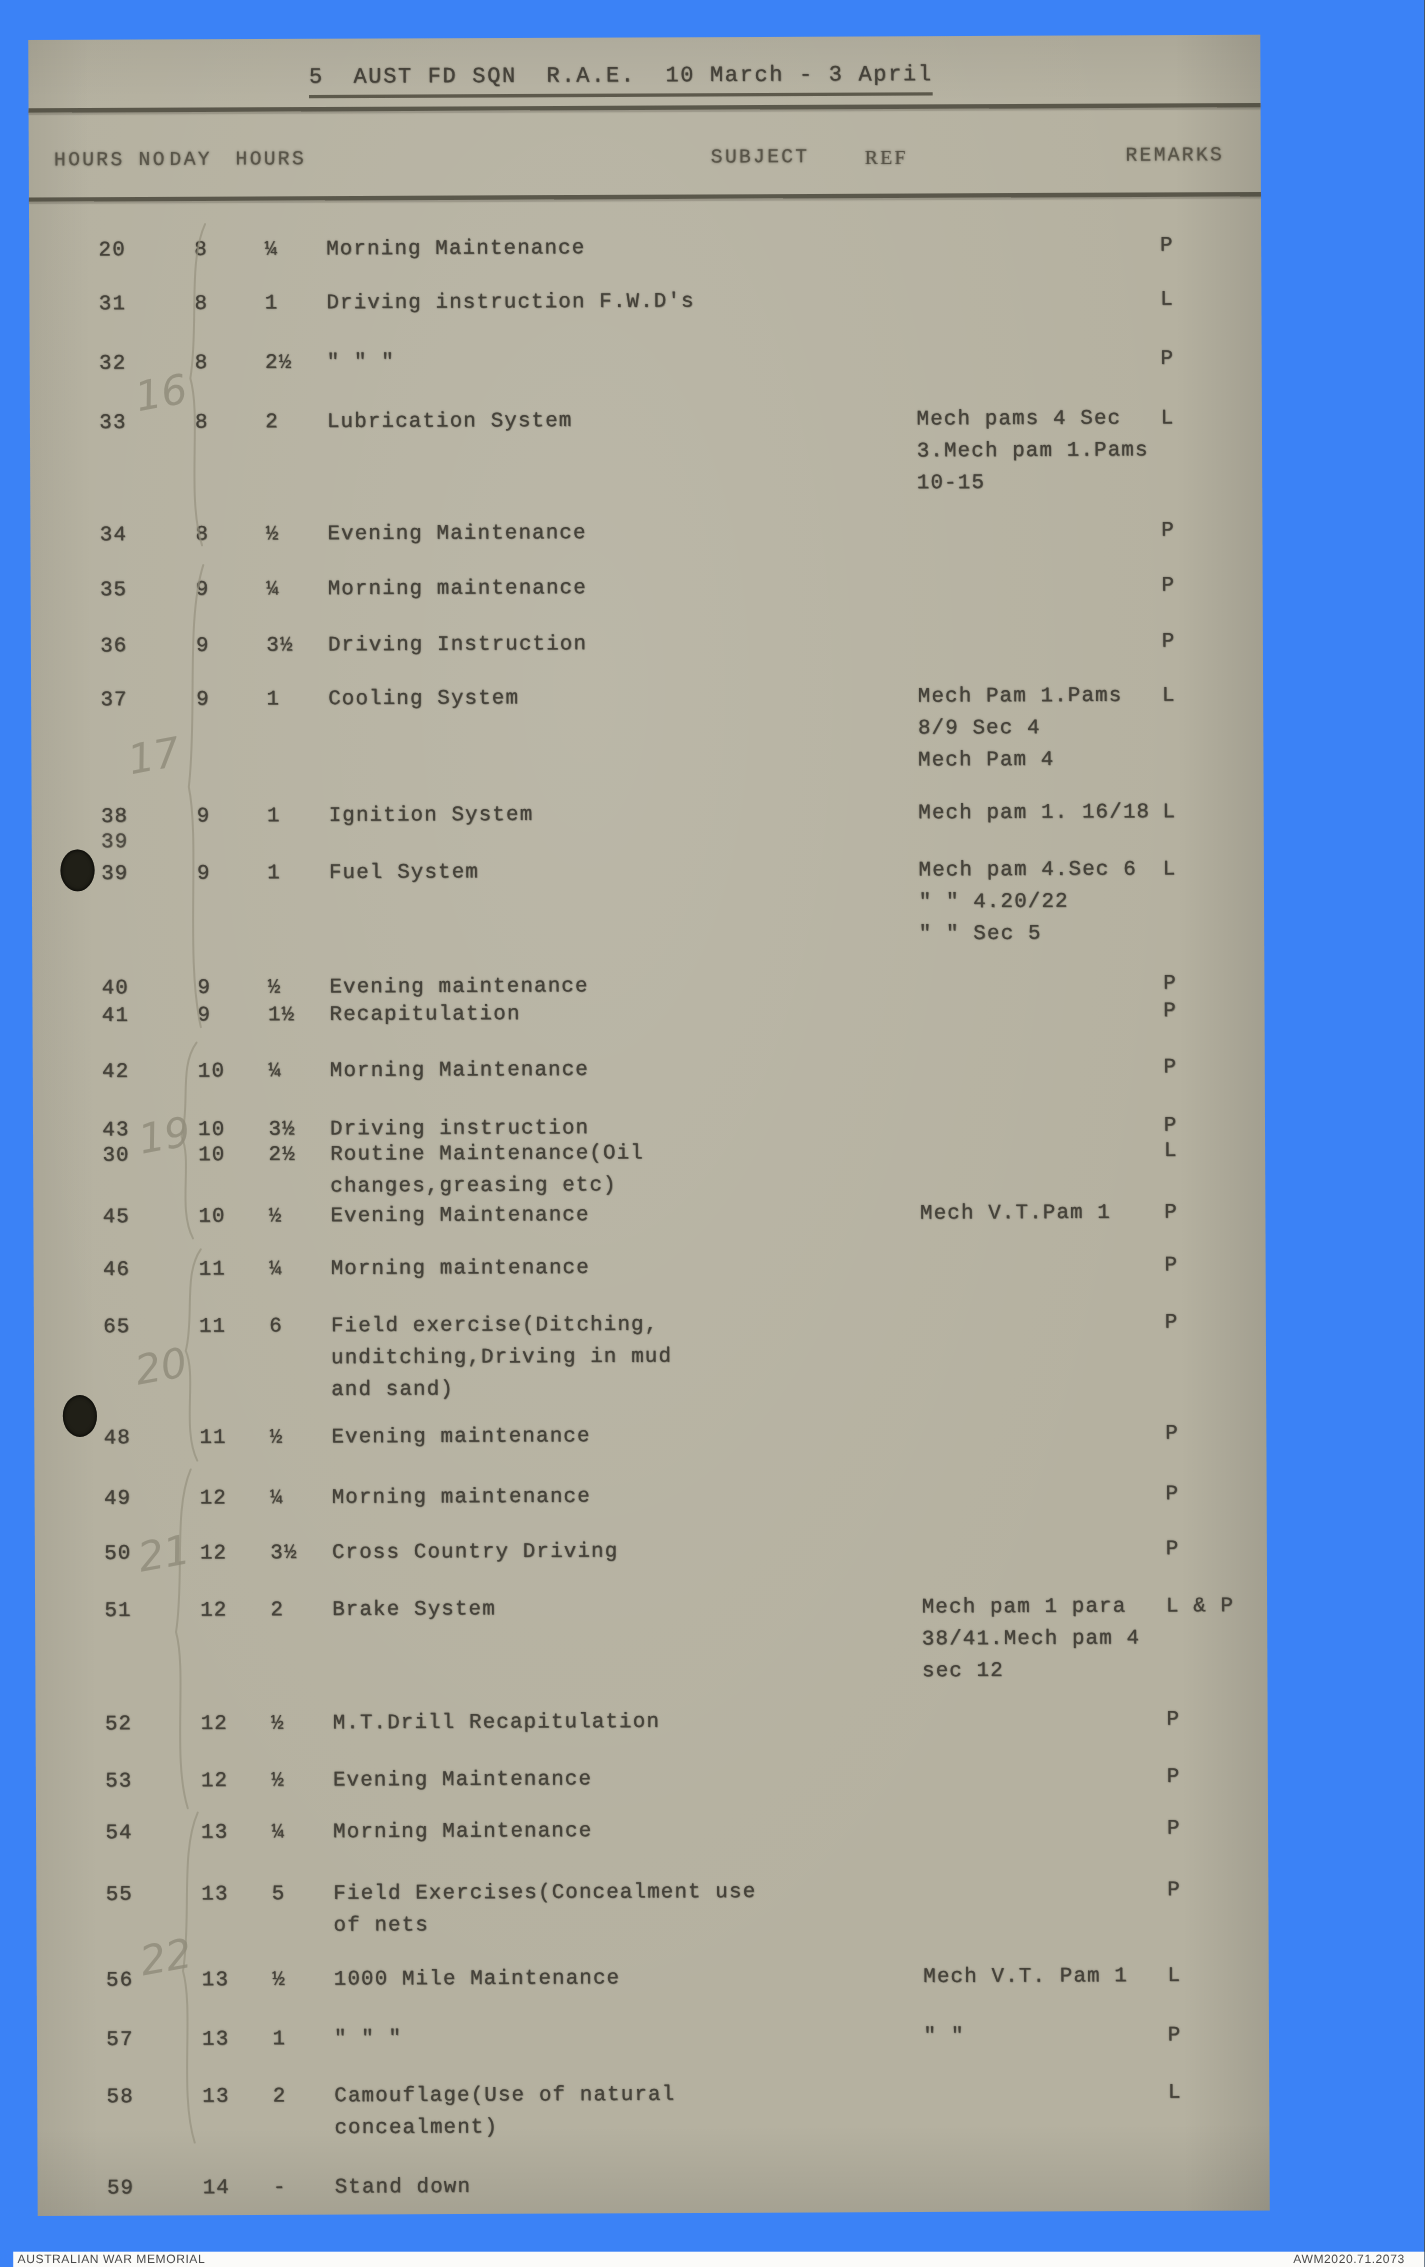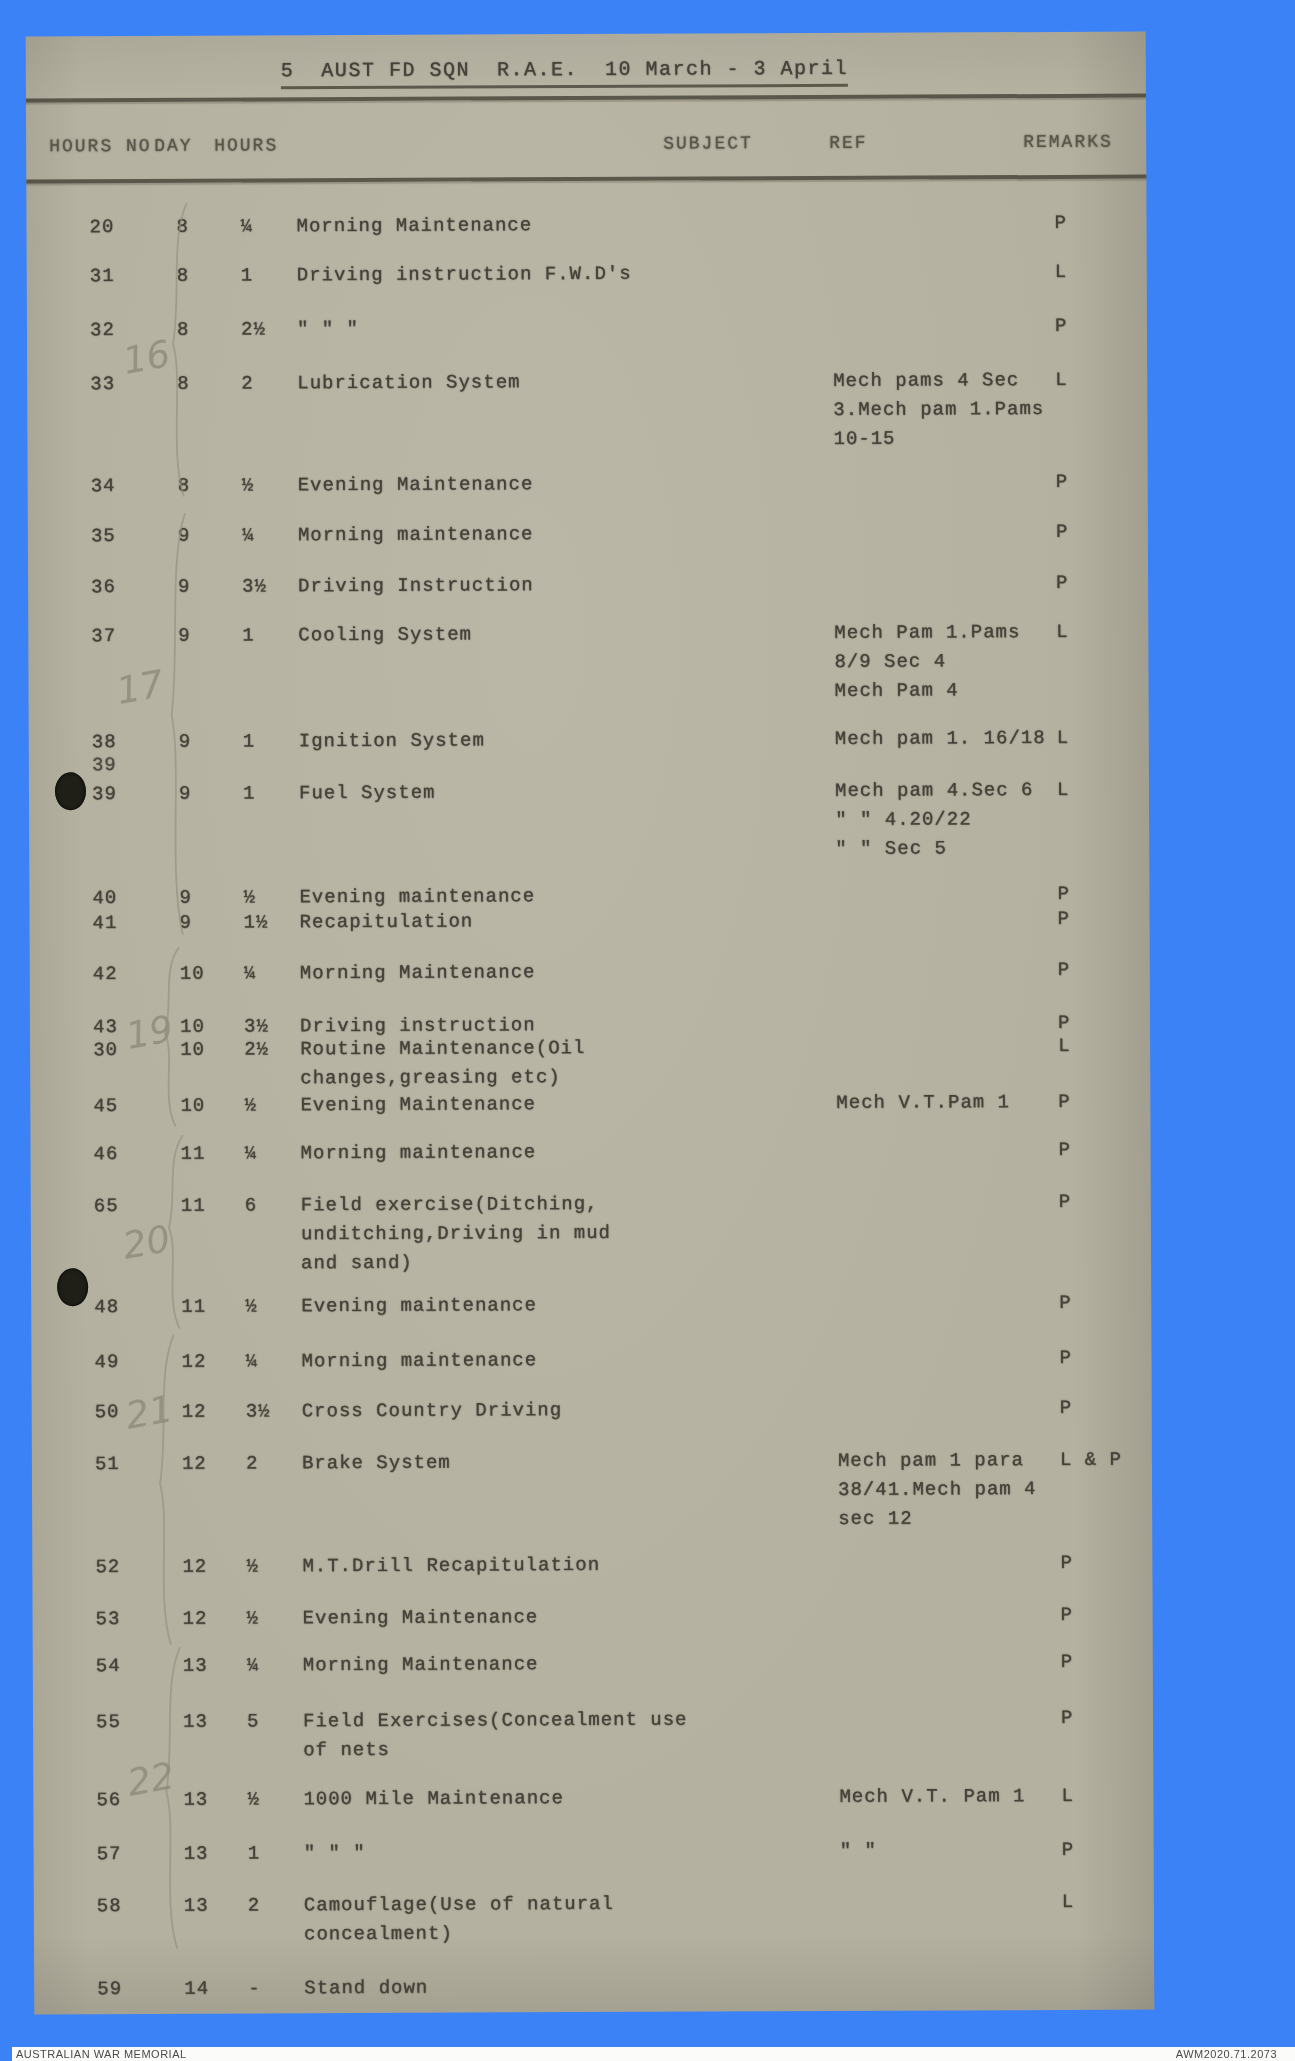--- a/index.html
+++ b/index.html
@@ -49,22 +49,22 @@
 <body>
 
 <div id="screen">
   <div class="paper">
     <div class="t doc-title">5  AUST FD SQN  R.A.E.  10 March - 3 April</div>
     <div class="rule rule-top"></div>
     <div class="header-row">
         <div class="t" style="left: 23px;">HOURS NO</div>
         <div class="t" style="left: 128px;">DAY</div>
         <div class="t" style="left: 188px;">HOURS</div>
-        <div class="t" style="left: 637px;">SUBJECT</div>
-        <div class="t" style="left: 803px;">REF</div>
+        <div class="t" style="left: 620px;">SUBJECT</div>
+        <div class="t" style="left: 760px; font-family: Liberation Serif, serif;">REF</div>
         <div class="t" style="left: 997px;">REMARKS</div>
       </div>
     <div class="rule rule-header"></div>
     <div>
         <div class="row" style="top: 177px;">
           <div class="t cell c-serial">20</div>
           <div class="t cell c-day">8</div>
           <div class="t cell c-hours">¼</div>
           <div class="t cell c-subject">Morning Maintenance</div>
           <div class="t cell c-remarks">P</div>

